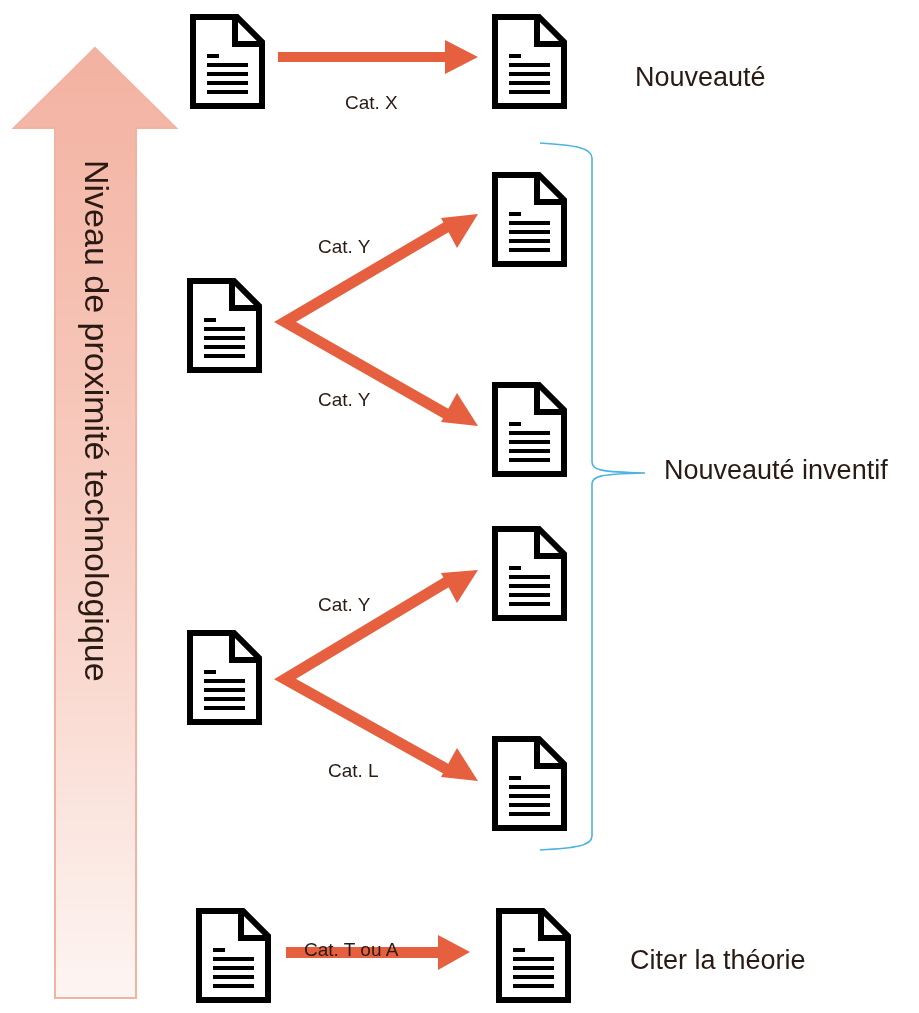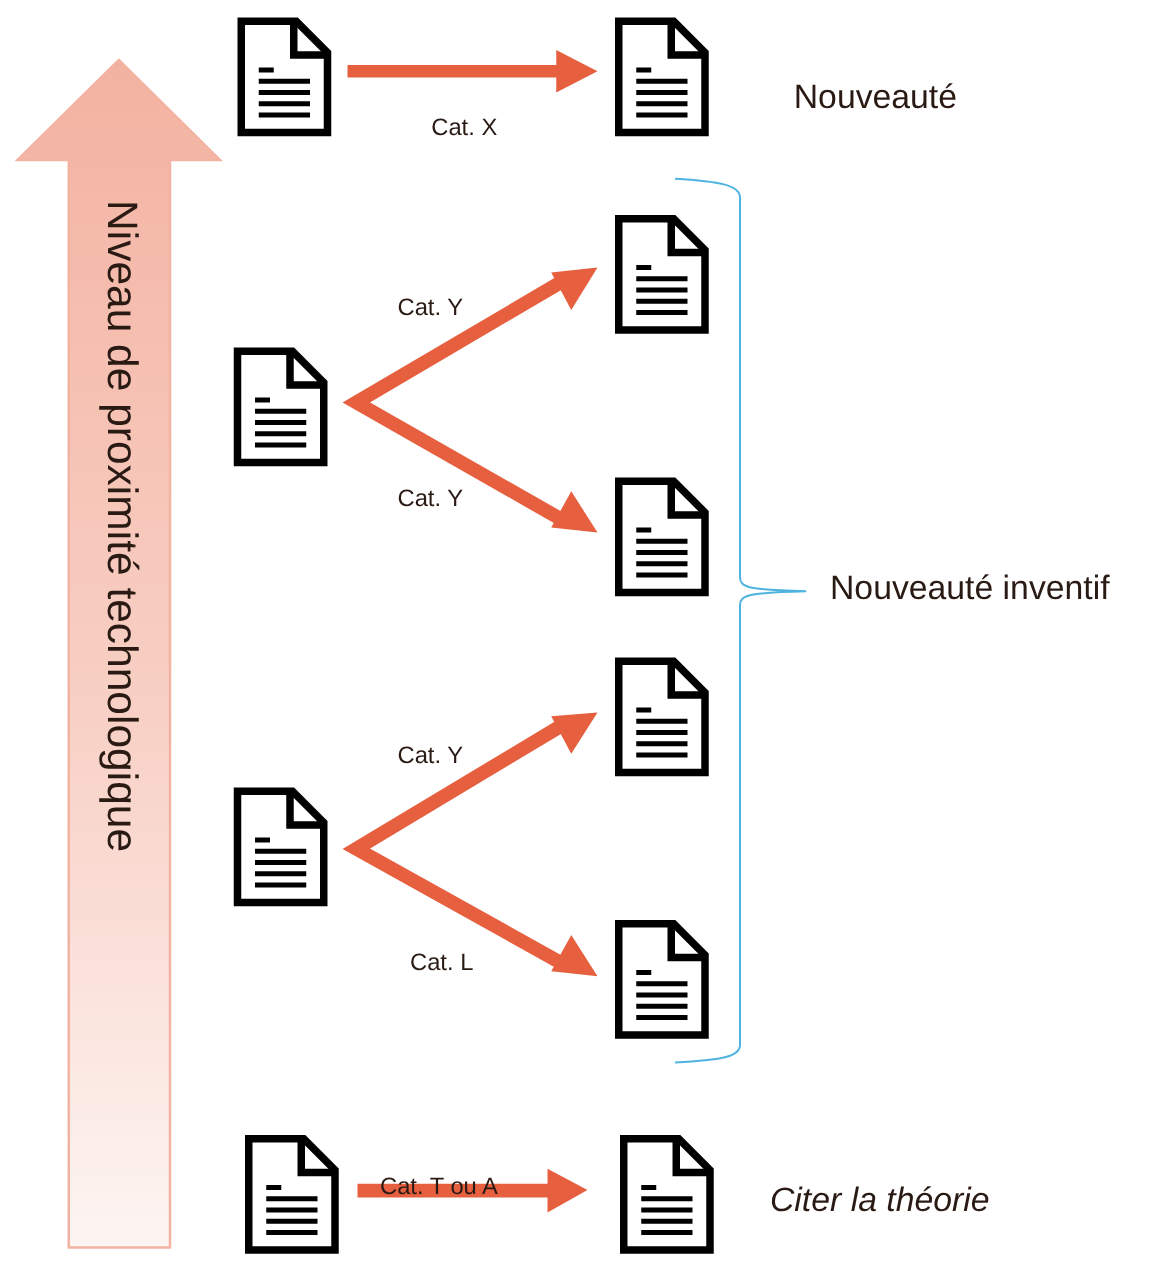--- a/index.html
+++ b/index.html
@@ -68,13 +68,13 @@
 
 <div class="lbl cat" style="left:345px; top:92px;">Cat. X</div>
 <div class="lbl cat" style="left:318px; top:236px;">Cat. Y</div>
 <div class="lbl cat" style="left:318px; top:389px;">Cat. Y</div>
 <div class="lbl cat" style="left:318px; top:594px;">Cat. Y</div>
 <div class="lbl cat" style="left:328px; top:760px;">Cat. L</div>
 <div class="lbl cat" style="left:304px; top:939px;text-align:right;">Cat. T ou A</div>
 
 <div class="lbl outcome" style="left:635px; top:30px;margin-top:32px;">Nouveauté</div>
 <div class="lbl outcome" style="left:664px; top:455px;">Nouveauté inventif</div>
-<div class="lbl outcome" style="left:616px; top:945px;font-style:italic;">Citer la théorie</div>
+<div class="lbl outcome" style="left:630px; top:945px;">Citer la théorie</div>
 
 </body></html>

